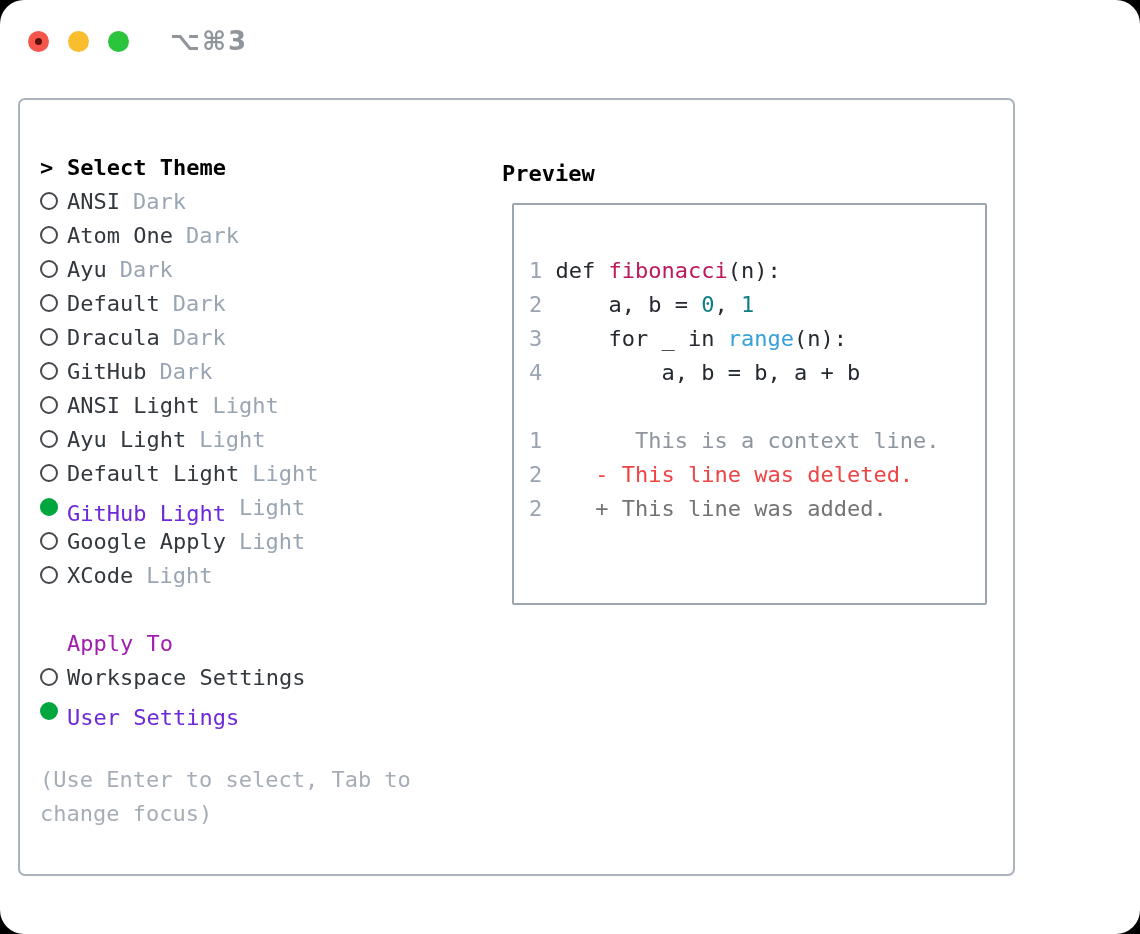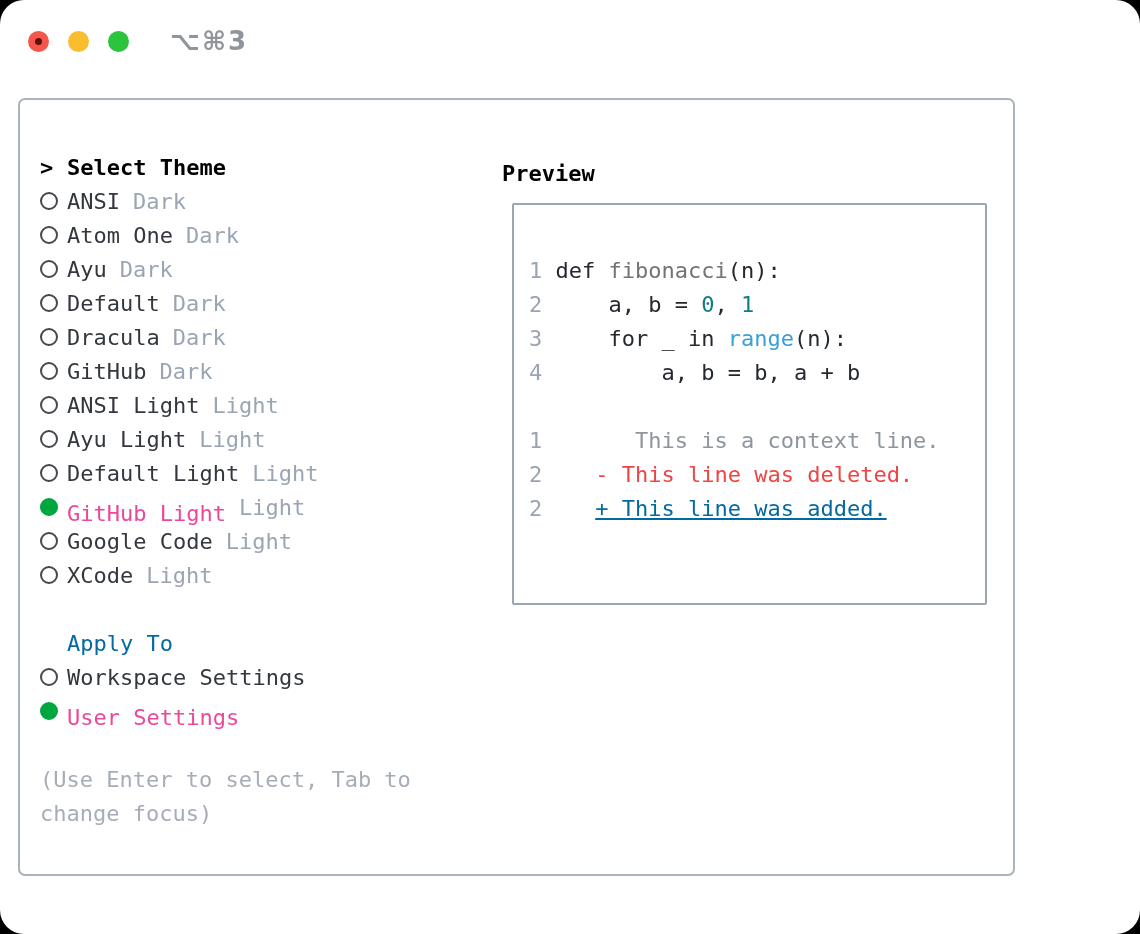--- a/index.html
+++ b/index.html
@@ -22,38 +22,38 @@
     border:2px solid #aab2bb;border-radius:7px;background:#fff;box-sizing:border-box;}
   .row{display:flex;align-items:center;height:34px;white-space:pre;font-size:22px;color:#33383e;}
   
   .left{position:absolute;left:20px;top:50px;width:440px;}
   .marker{display:inline-flex;width:27px;flex:none;align-items:center;}
   .prompt{font-weight:bold;color:#000;}
   .hdr{font-weight:bold;color:#000;}
   .circle{width:14px;height:14px;border:2.5px solid #45494f;border-radius:50%;box-sizing:content-box;}
   .selected .circle{background:#00a63e;border-color:#00a63e;}
   .name{color:#33383e;}
-  .selected .name{color:#ec4899;margin-top:12px;}
+  .selected .name{color:#6d28d9;margin-top:12px;}
   .variant{color:#9aa5b3;margin-left:13px;}
-  .apply-title{color:#0369a1;}
+  .apply-title{color:#a21caf;}
   .hint-row{color:#a6adb6;}
   
   .preview-title{position:absolute;left:482px;top:56px;}
   .preview-box{position:absolute;left:492px;top:103px;width:475px;height:402px;
     border:2px solid #9ca6b0;border-radius:2px;box-sizing:border-box;
     padding:49px 0 0 15px;background:#fff;}
   .code-row{height:34px;white-space:pre;font-size:22px;line-height:34px;}
   .seg-num{color:#9aa4b2;}
   .seg-code{color:#24292f;}
-  .seg-fn{color:#737373;}
+  .seg-fn{color:#be185d;}
   .seg-lit{color:#0e7d85;}
   .seg-builtin{color:#36a0d8;}
   .seg-ctx{color:#8d959f;}
   .seg-del{color:#ef4444;}
-  .seg-add{color:#0369a1;text-decoration:underline;}
+  .seg-add{color:#737373;}
 </style>
 </head>
 <body>
 
 <div class="window">
 
   <div class="titlebar">
     <span class="tl-dot tl-red">
         <span class="inner"></span>
       </span>
@@ -73,21 +73,21 @@
           <div class="row item"><span class="marker"><span class="circle"></span></span><span class="name">ANSI</span><span class="variant">Dark</span></div>
           <div class="row item"><span class="marker"><span class="circle"></span></span><span class="name">Atom One</span><span class="variant">Dark</span></div>
           <div class="row item"><span class="marker"><span class="circle"></span></span><span class="name">Ayu</span><span class="variant">Dark</span></div>
           <div class="row item"><span class="marker"><span class="circle"></span></span><span class="name">Default</span><span class="variant">Dark</span></div>
           <div class="row item"><span class="marker"><span class="circle"></span></span><span class="name">Dracula</span><span class="variant">Dark</span></div>
           <div class="row item"><span class="marker"><span class="circle"></span></span><span class="name">GitHub</span><span class="variant">Dark</span></div>
           <div class="row item"><span class="marker"><span class="circle"></span></span><span class="name">ANSI Light</span><span class="variant">Light</span></div>
           <div class="row item"><span class="marker"><span class="circle"></span></span><span class="name">Ayu Light</span><span class="variant">Light</span></div>
           <div class="row item"><span class="marker"><span class="circle"></span></span><span class="name">Default Light</span><span class="variant">Light</span></div>
           <div class="row item selected"><span class="marker"><span class="circle"></span></span><span class="name">GitHub Light</span><span class="variant">Light</span></div>
-          <div class="row item"><span class="marker"><span class="circle"></span></span><span class="name">Google Code</span><span class="variant">Light</span></div>
+          <div class="row item"><span class="marker"><span class="circle"></span></span><span class="name">Google Apply</span><span class="variant">Light</span></div>
           <div class="row item"><span class="marker"><span class="circle"></span></span><span class="name">XCode</span><span class="variant">Light</span></div>
         </div>
 
       <div class="row"></div>
 
       <div class="row">
         <span class="marker"></span><span class="apply-title">Apply To</span>
       </div>
 
       <div id="apply-list">

